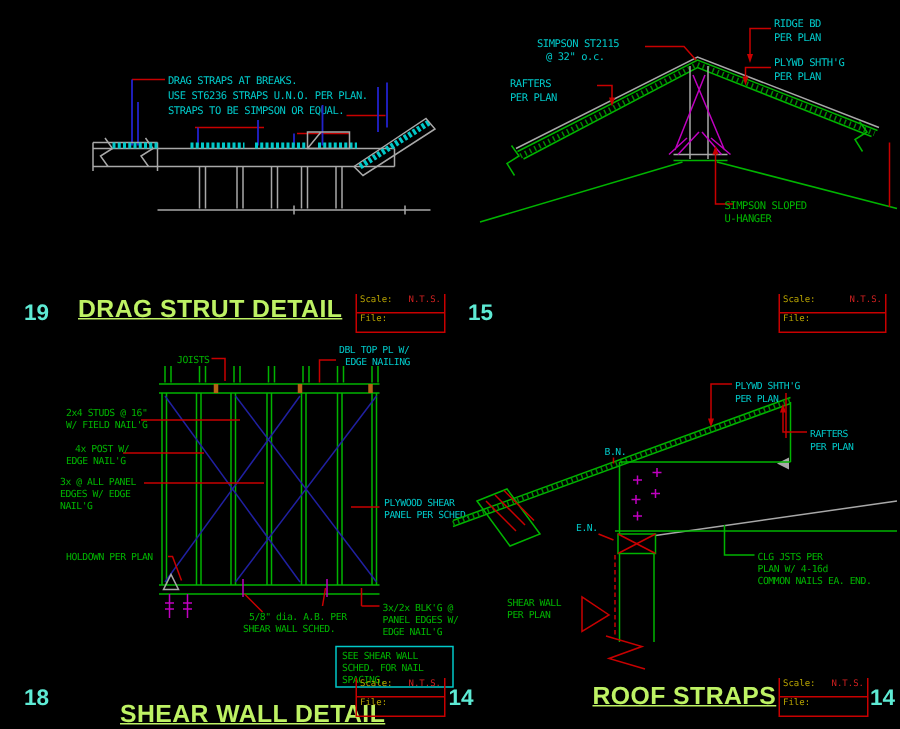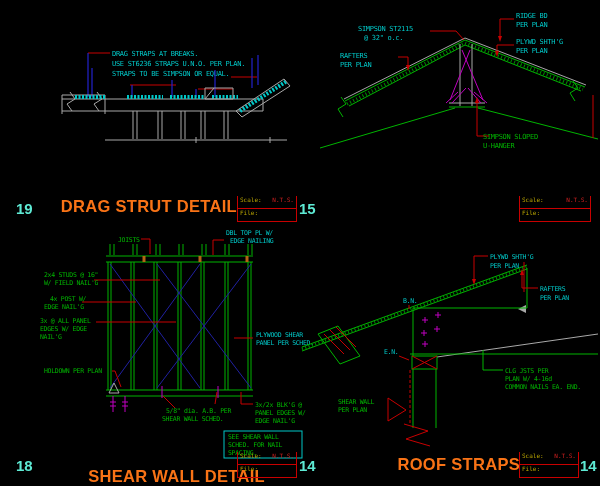--- a/index.html
+++ b/index.html
@@ -16,22 +16,22 @@
   .lblue{stroke:#2222cc;fill:none;stroke-width:1.2;}
   .lnavy{stroke:#2020a0;fill:none;stroke-width:1;}
   .lmag{stroke:#c000c0;fill:none;stroke-width:1;}
   .lcyan{stroke:#00c8c8;fill:none;stroke-width:1;}
   .strap{stroke-width:4;stroke-dasharray:2,1.5;}
   .dashg{stroke:#008c00;fill:none;stroke-width:3.5;stroke-dasharray:1,2.5;}
   .dash32{stroke-dasharray:3,2;}
   .ared{fill:#c80000;stroke:none;}
   .agray{fill:#a8a8a8;stroke:none;}
   .num{position:absolute;color:#5eead4;font:bold 15px "Liberation Sans",sans-serif;line-height:1;}
-  .dtitle{position:absolute;color:#f97316;font:bold 16.5px "Liberation Sans",sans-serif;
-          line-height:1;letter-spacing:.3px;text-align:right;white-space:nowrap;}
+  .dtitle{position:absolute;color:#bef264;font:bold 16.5px "Liberation Sans",sans-serif;
+          line-height:1;letter-spacing:.3px;text-align:left;white-space:nowrap;text-decoration:underline;}
   .scalebox{position:absolute;width:58px;border-left:1px solid #c80000;border-right:1px solid #c80000;}
   .sb-row{display:flex;justify-content:space-between;align-items:flex-start;height:13px;
           border-bottom:1px solid #c80000;padding:1px 2px 0 2px;box-sizing:border-box;}
   .sb-label{color:#b8a400;font-size:6px;line-height:1;}
   .sb-value{color:#d02020;font-size:6px;line-height:1;}
   .w70{width:70px;}
 </style>
 </head>
 <body>
 
@@ -155,21 +155,21 @@
   <div class="dtitle" style="left:52px;top:198px;width:185px;">DRAG STRUT DETAIL</div>
   <div class="scalebox" style="left:237px;top:196px;">
     <div class="sb-row">
       <span class="sb-label">Scale:</span>
       <span class="sb-value">N.T.S.</span>
     </div>
     <div class="sb-row">
       <span class="sb-label">File:</span>
     </div>
   </div>
-  <div class="num" style="left:299px;top:201px;">15</div>
+  <div class="num" style="left:312px;top:201px;">15</div>
   <div class="scalebox w70" style="left:519px;top:196px;">
     <div class="sb-row">
       <span class="sb-label">Scale:</span>
       <span class="sb-value">N.T.S.</span>
     </div>
     <div class="sb-row">
       <span class="sb-label">File:</span>
     </div>
   </div>
 

